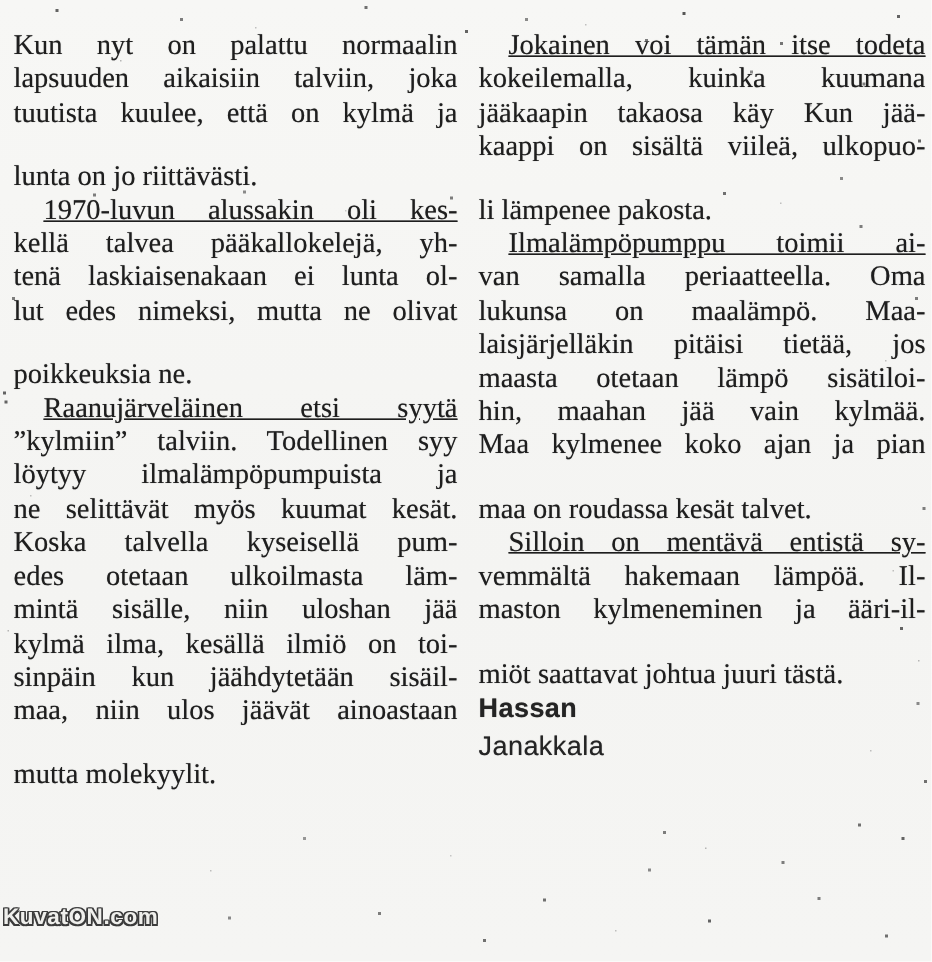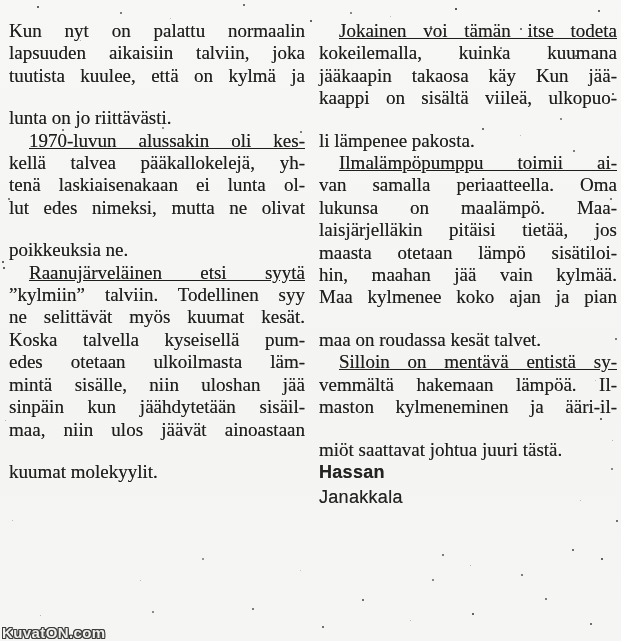--- a/index.html
+++ b/index.html
@@ -39,21 +39,21 @@
   .line.last{text-align:left;text-align-last:left;margin-top:20px;}
   .line.indent{text-indent:20px;text-decoration:underline;}
 
   
   .signature{font-family:"Liberation Sans", sans-serif;color:#242424;}
   .sig-name{font-weight:700;font-size:18px;letter-spacing:.3px;}
   .sig-loc{font-size:18px;margin-top:3px;letter-spacing:.3px;}
 
   
   .watermark{
-    position:absolute;left:2px;bottom:0;
+    position:absolute;left:2px;bottom:21px;
     font-family:"Liberation Sans", sans-serif;
     font-weight:700;font-size:15px;letter-spacing:.4px;
     color:#efefec;
     text-shadow:
       -1px 0 #3c3c3c, 1px 0 #3c3c3c, 0 -1px #3c3c3c, 0 1px #3c3c3c,
       -1px -1px #3c3c3c, 1px -1px #3c3c3c, -1px 1px #3c3c3c, 1px 1px #3c3c3c;
   }
 
   
   .noise,.noise2{position:absolute;top:0;left:0;background:transparent;pointer-events:none;}
@@ -90,27 +90,29 @@
           <div class="para">
             <div class="line indent">1970-luvun alussakin oli kes-</div>
             <div class="line">kellä talvea pääkallokelejä, yh-</div>
             <div class="line">tenä laskiaisenakaan ei lunta ol-</div>
             <div class="line">lut edes nimeksi, mutta ne olivat</div>
             <div class="line last">poikkeuksia ne.</div>
           </div>
           <div class="para">
             <div class="line indent">Raanujärveläinen etsi syytä</div>
             <div class="line">”kylmiin” talviin. Todellinen syy</div>
+            <div class="line">löytyy ilmalämpöpumpuista ja</div>
             <div class="line">ne selittävät myös kuumat kesät.</div>
             <div class="line">Koska talvella kyseisellä pum-</div>
             <div class="line">edes otetaan ulkoilmasta läm-</div>
             <div class="line">mintä sisälle, niin uloshan jää</div>
+            <div class="line">kylmä ilma, kesällä ilmiö on toi-</div>
             <div class="line">sinpäin kun jäähdytetään sisäil-</div>
             <div class="line">maa, niin ulos jäävät ainoastaan</div>
-            <div class="line last">kuumat molekyylit.</div>
+            <div class="line last">mutta molekyylit.</div>
           </div>
         </div>
     </div>
     <div class="col right">
       <div class="para-wrap">
           <div class="para">
             <div class="line indent">Jokainen voi tämän itse todeta</div>
             <div class="line">kokeilemalla, kuinka kuumana</div>
             <div class="line">jääkaapin takaosa käy Kun jää-</div>
             <div class="line">kaappi on sisältä viileä, ulkopuo-</div>

